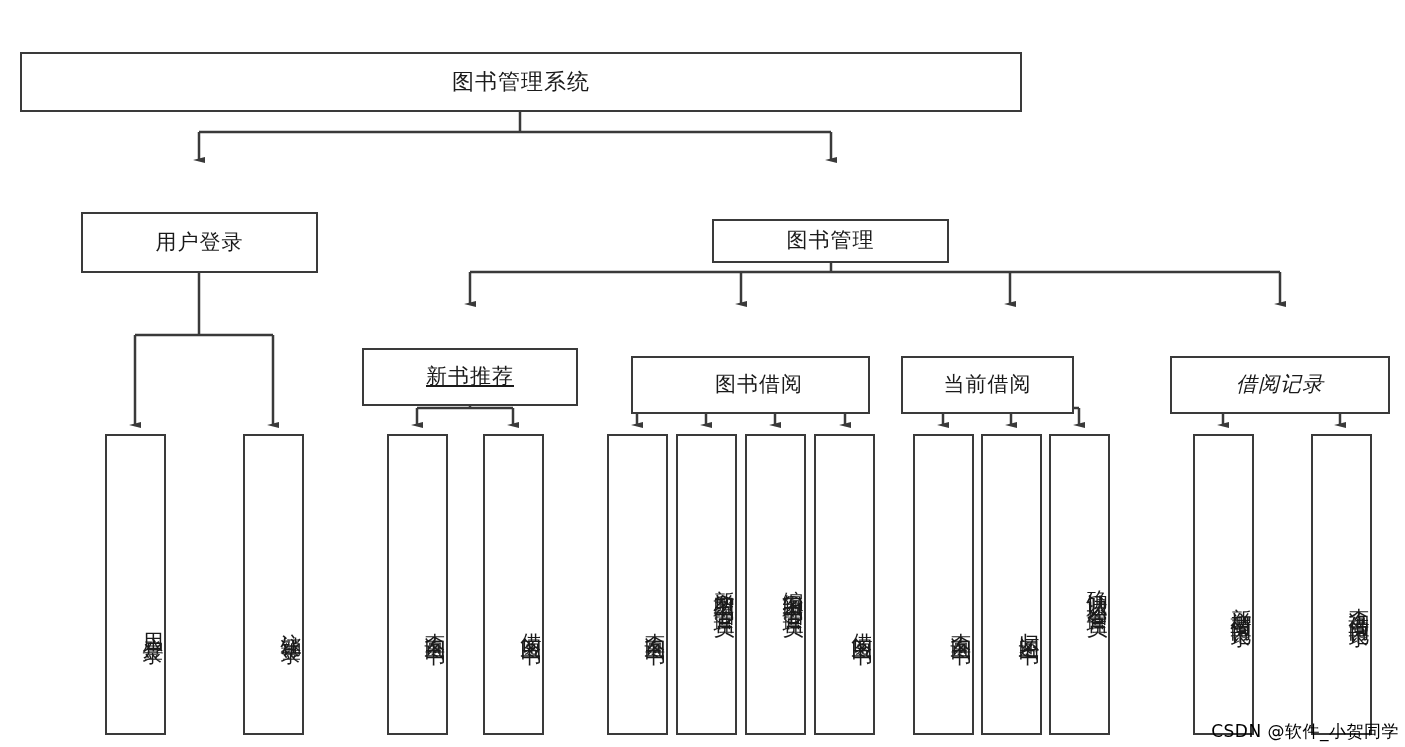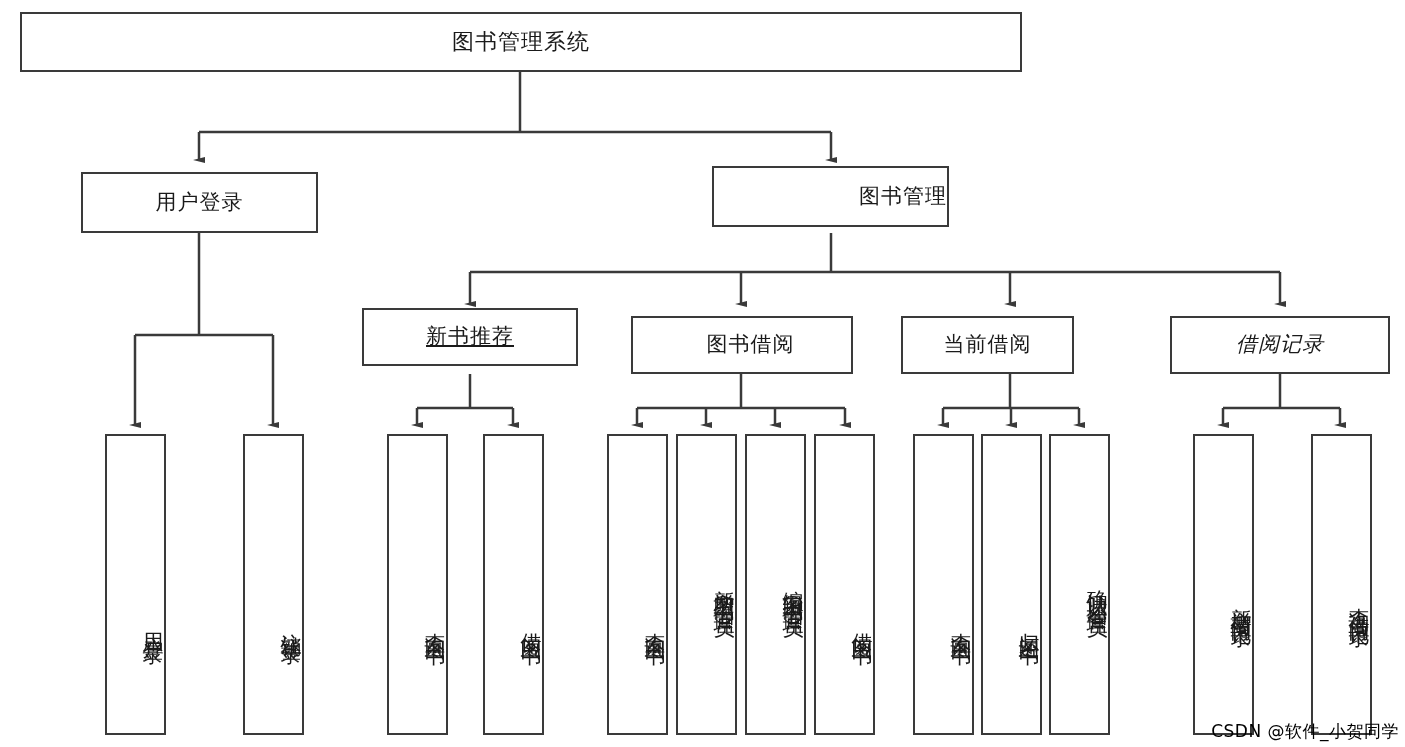--- a/index.html
+++ b/index.html
@@ -30,20 +30,21 @@
     background: #ffffff;
     display: flex;
     align-items: center;
     justify-content: center;
     color: #1a1a1a;
   }
   .node.horiz {
     font-size: 21px;
     letter-spacing: 1px;
     line-height: 1.2;
+    margin-top: 40px;
   }
   .node.root {
     font-size: 22px;
   }
   .node.vert {
     writing-mode: vertical-rl;
     text-orientation: upright;
     font-size: 21px;
     letter-spacing: 4px;
     align-items: flex-start;
@@ -128,28 +129,28 @@
     </g>
   </svg>
 
   <div class="node horiz root" style="left:20px; top:12px; width:1002px; height:60px;">
     <span>图书管理系统</span>
   </div>
 
   <div class="node horiz" style="left:81px; top:172px; width:237px; height:61px;">
     <span>用户登录</span>
   </div>
-  <div class="node horiz" style="left:712px; top:166px; width:237px; height:61px;justify-content:flex-end;">
+  <div class="node horiz" style="left:712px; top:179px; width:237px; height:44px;">
     <span>图书管理</span>
   </div>
 
   <div class="node horiz" style="left:362px; top:308px; width:216px; height:58px;text-decoration:underline;">
     <span>新书推荐</span>
   </div>
-  <div class="node horiz" style="left:631px; top:316px; width:222px; height:58px;padding-left:17px;">
+  <div class="node horiz" style="left:631px; top:316px; width:239px; height:58px;padding-left:17px;">
     <span>图书借阅</span>
   </div>
   <div class="node horiz" style="left:901px; top:316px; width:173px; height:58px;">
     <span>当前借阅</span>
   </div>
   <div class="node horiz" style="left:1170px; top:316px; width:220px; height:58px;font-style:italic;">
     <span>借阅记录</span>
   </div>
 
   <div class="node vert mid" style="left:105px; top:434px; width:61px; height:301px;">

